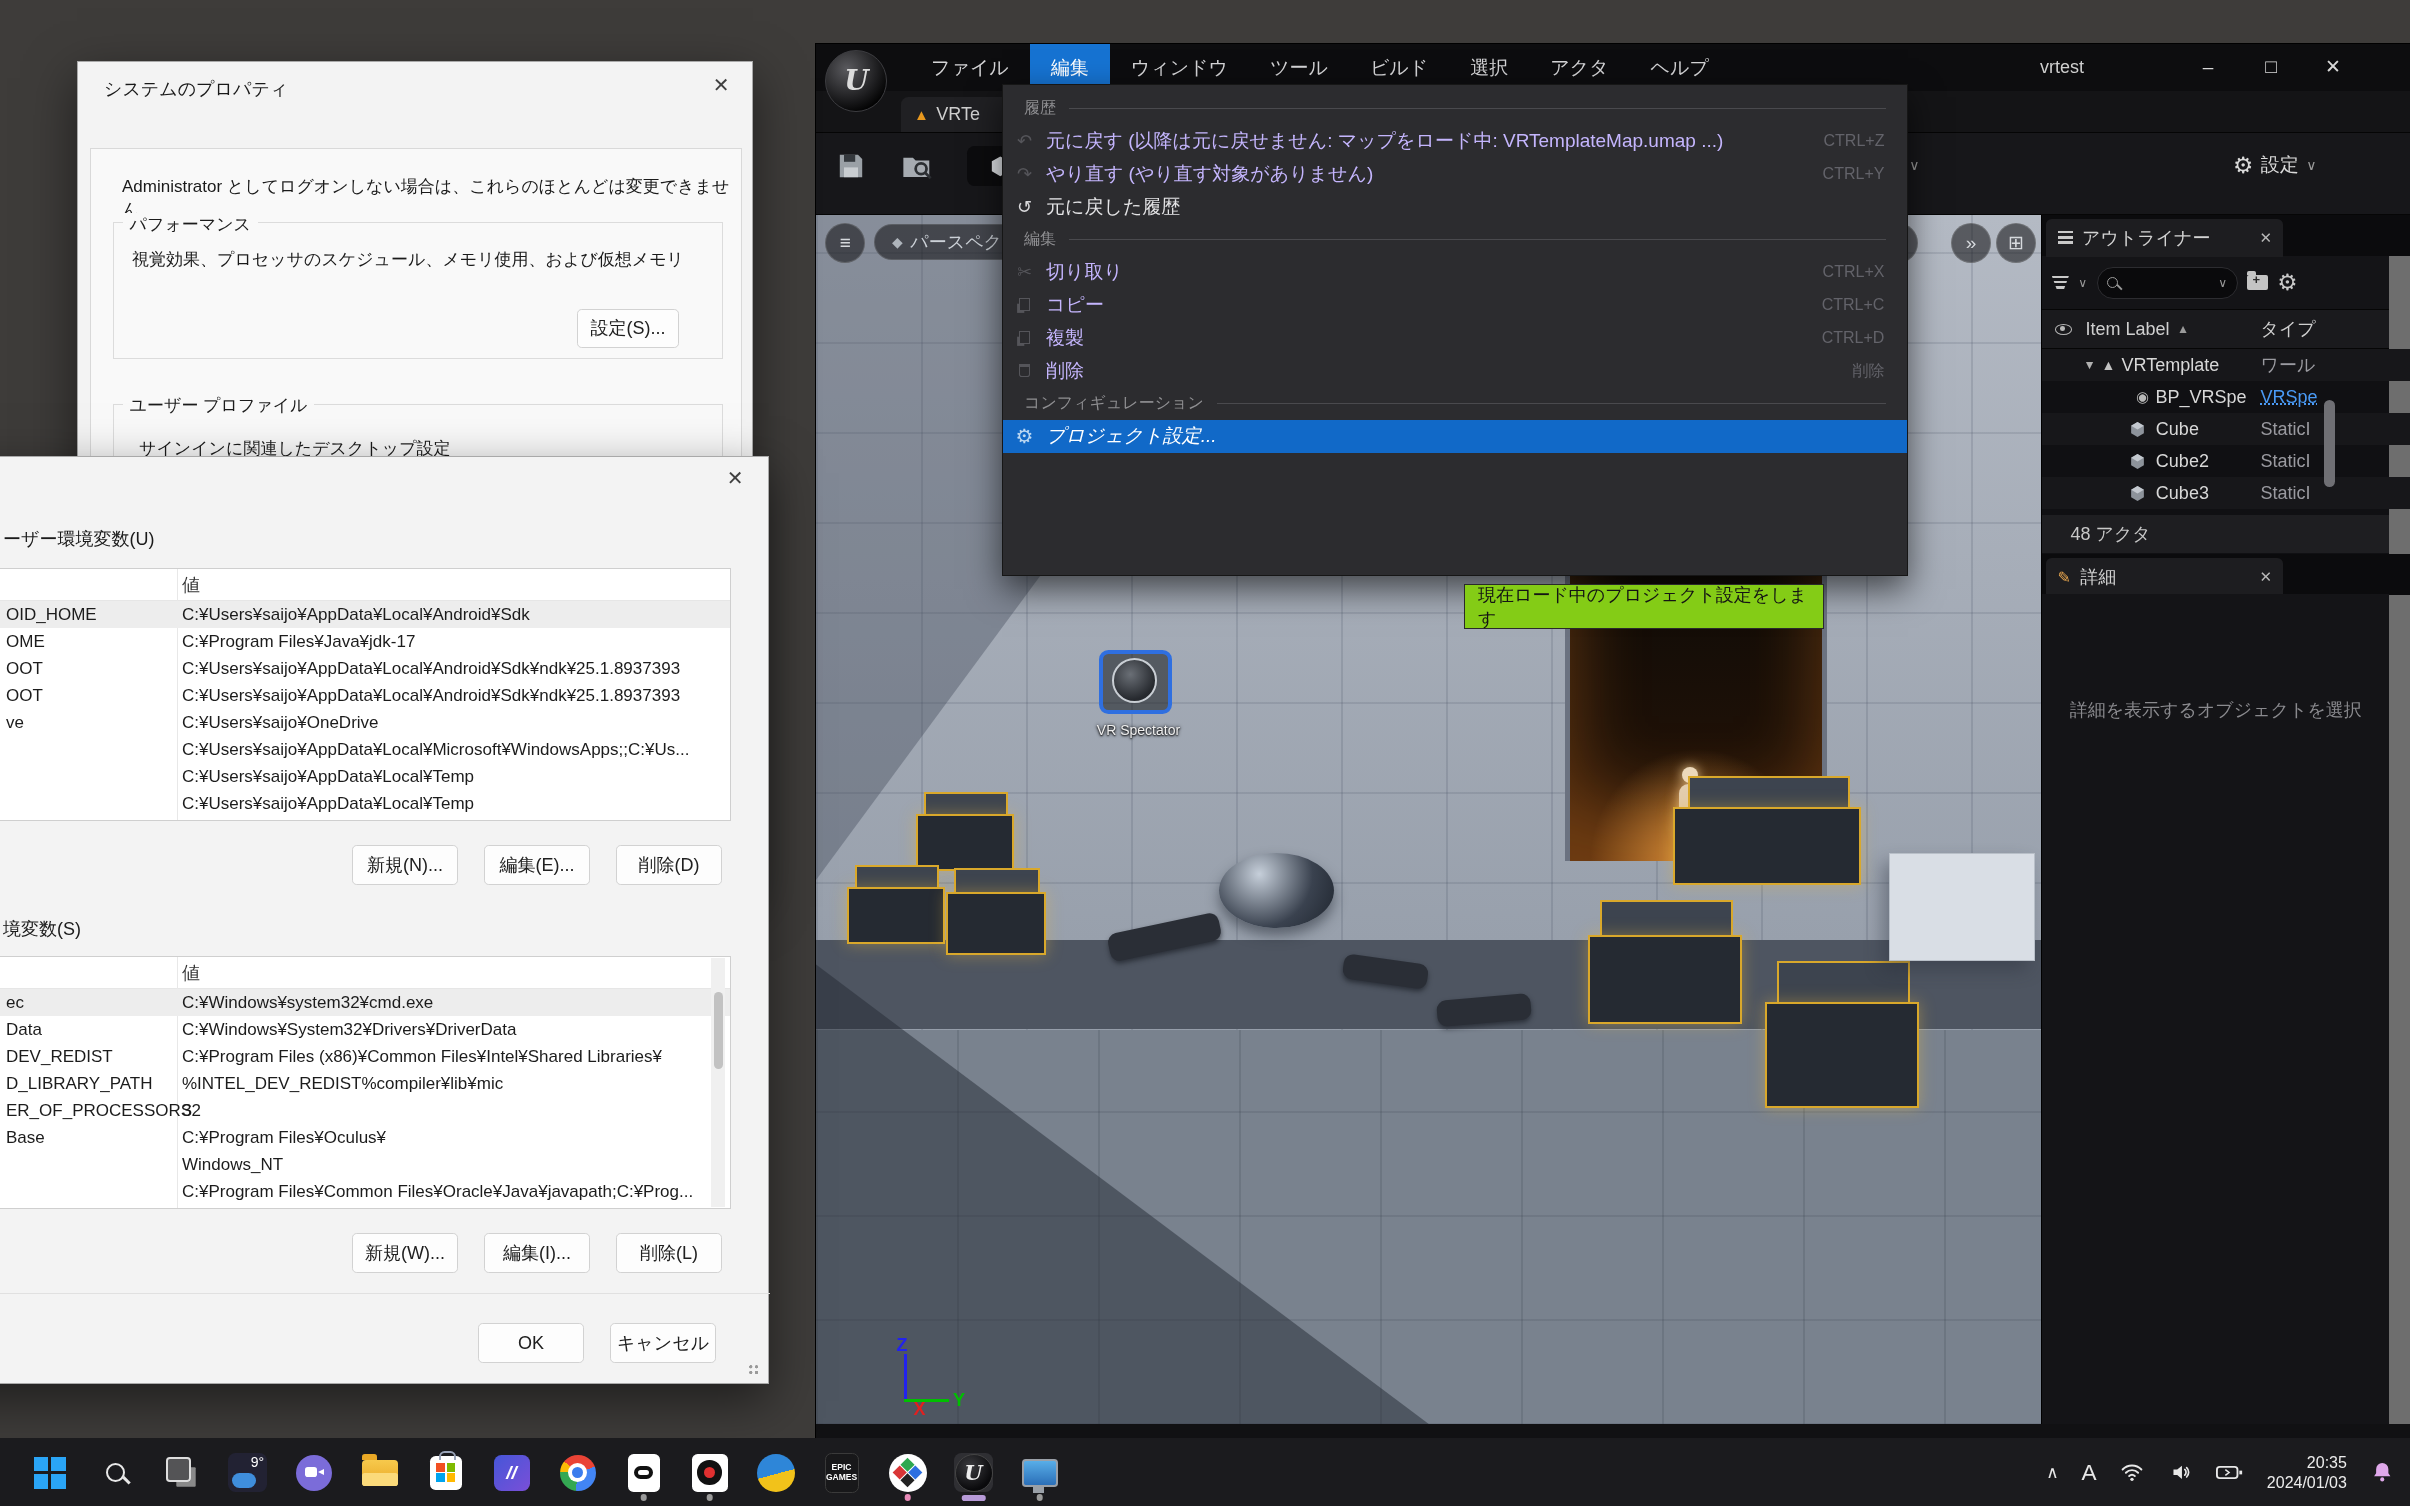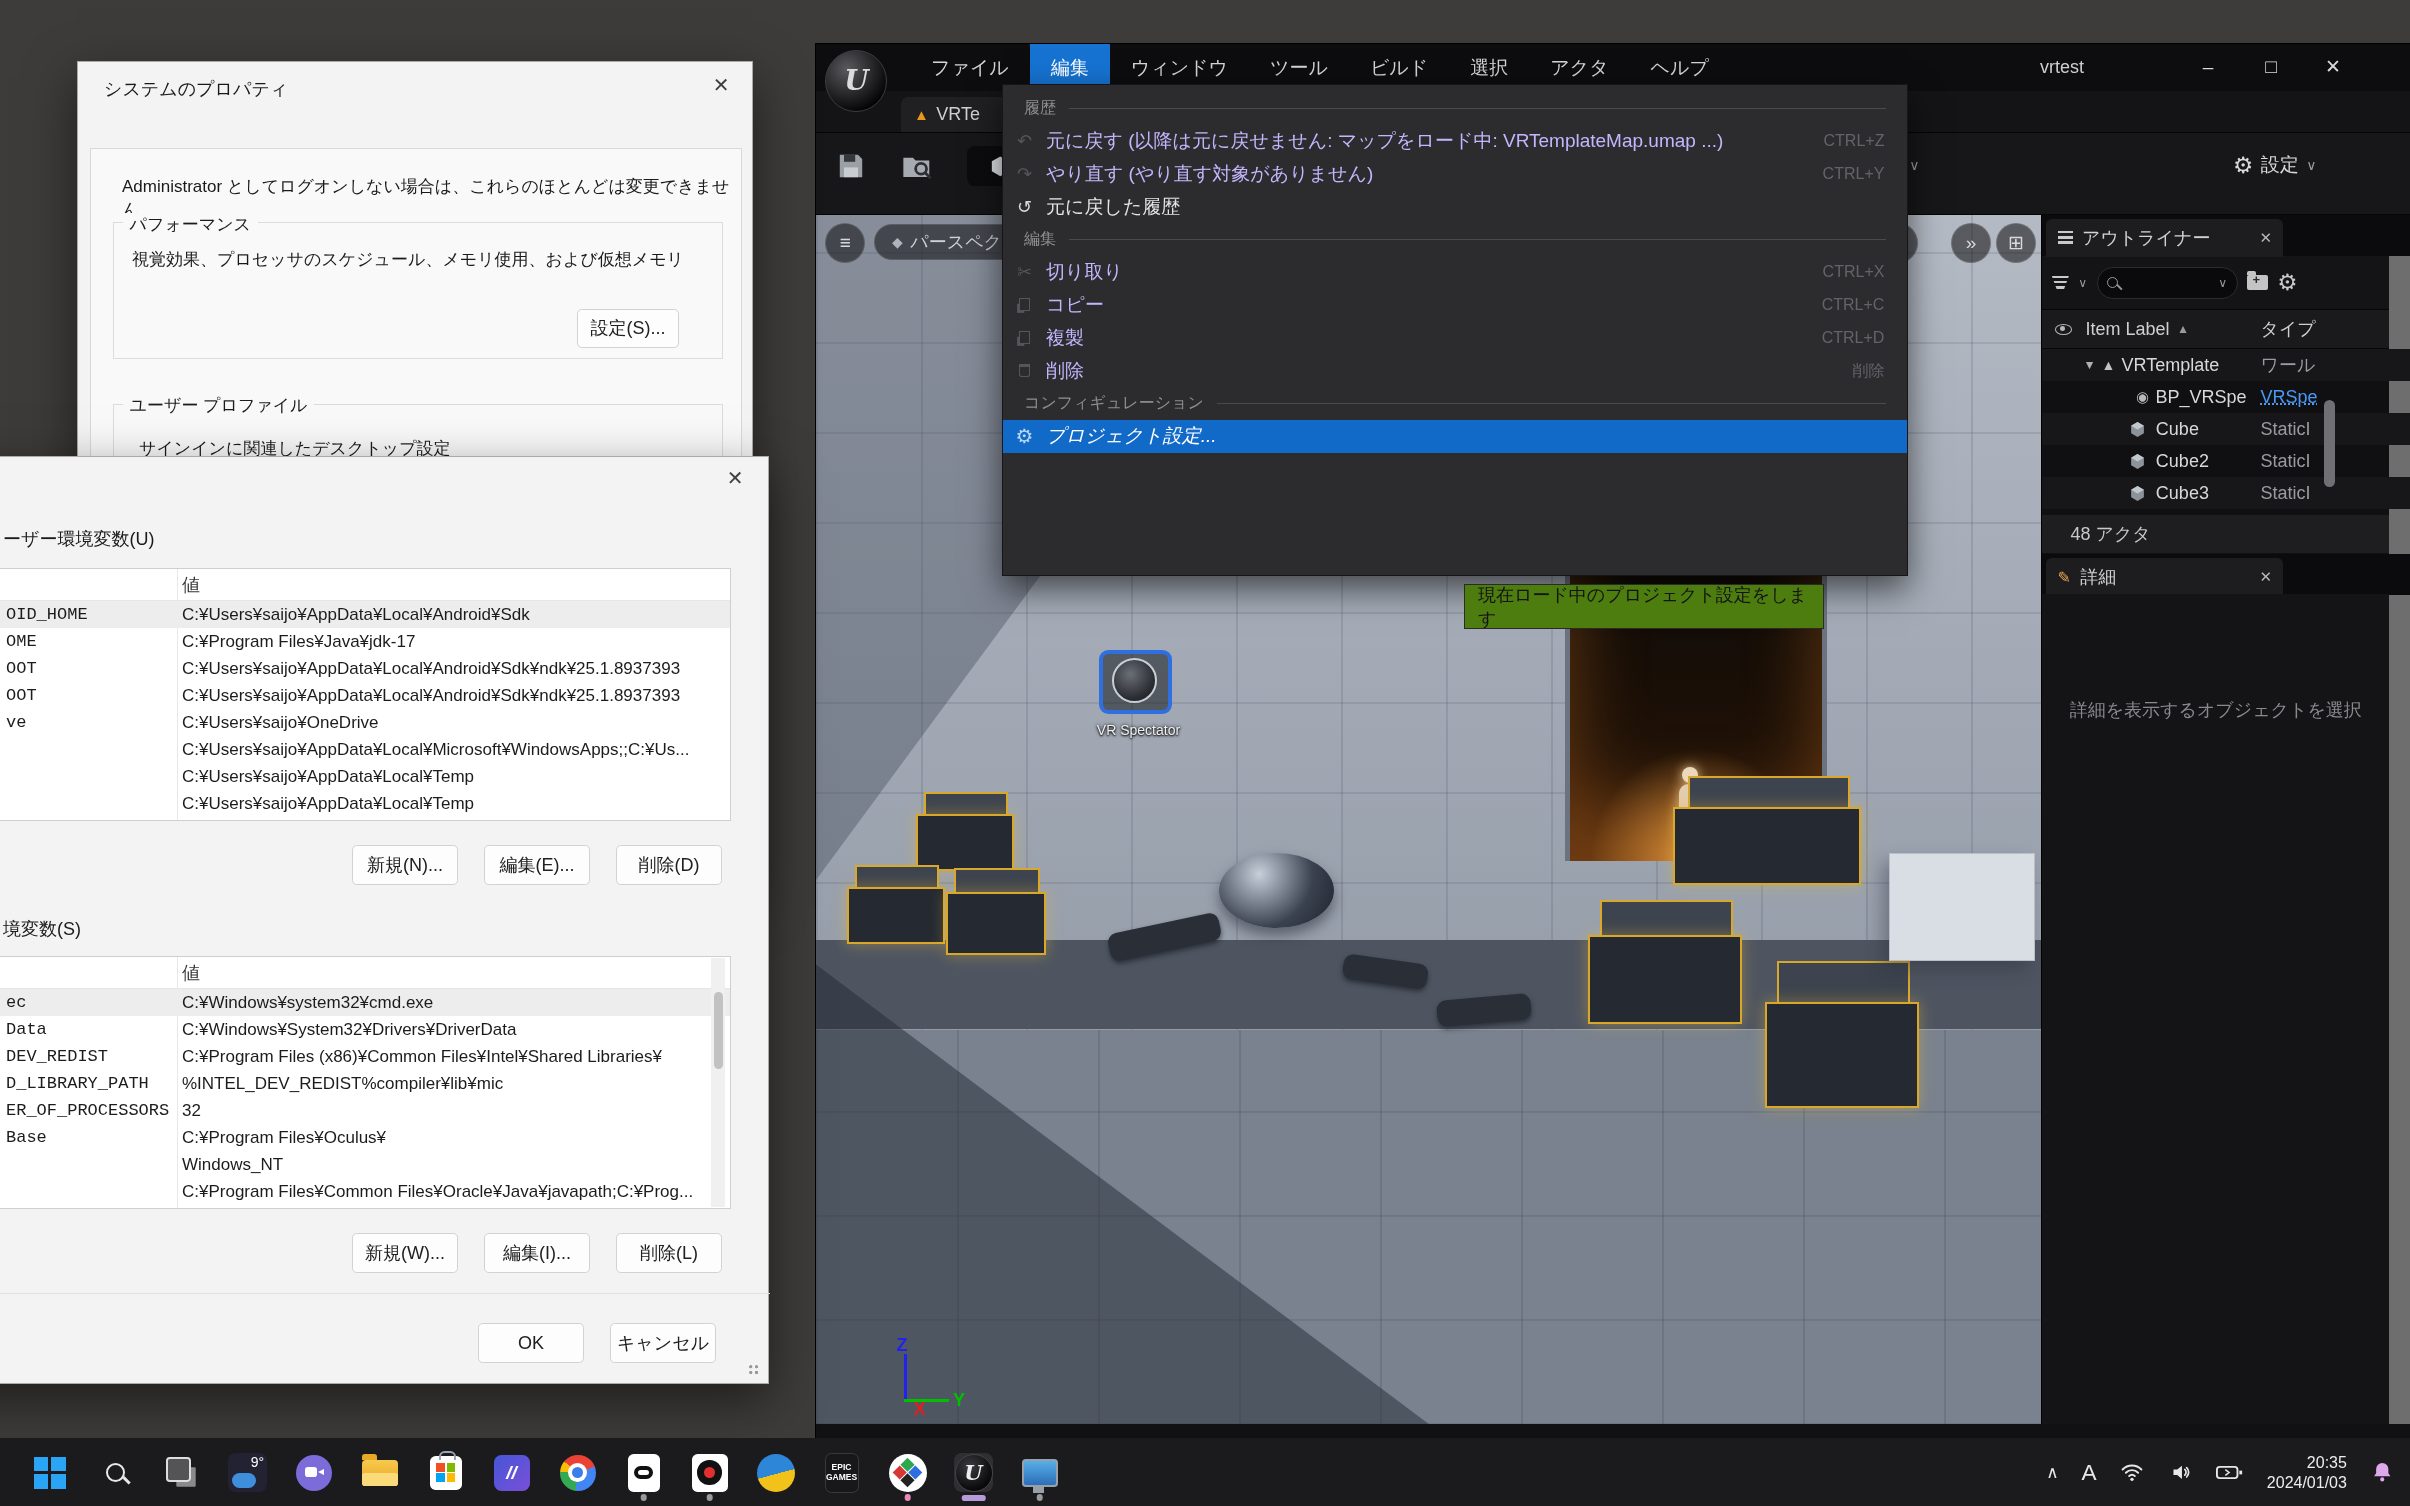--- a/index.html
+++ b/index.html
@@ -13,21 +13,21 @@
   .dlg-close { position:absolute; font-size:20px; color:#404040; cursor:default; }
   .tab { display:inline-block; padding:4.7px 12.2px; font-size:17px; color:#1c1c1c; background:#ececec; border:0.9px solid #d7d7d7; border-bottom:none; margin-right:1.9px; }
   .tab.active { background:#f9f9f9; position:relative; top:-2.8px; padding-bottom:7.5px; }
   .groupbox { position:absolute; border:0.9px solid #dcdcdc; }
   .legend { position:absolute; background:#f9f9f9; padding:0 6.6px; font-size:17px; color:#1c1c1c; }
   .wbtn { position:absolute; width:106px; height:40px; background:#fdfdfd; border:0.9px solid #d2d2d2; border-radius:4.7px; font-size:18px; color:#202020; text-align:center; line-height:39px; }
   .etable { position:absolute; background:#ffffff; border:0.9px solid #cfcfcf; overflow:hidden; }
   .etable .vline { position:absolute; left:197px; top:0; bottom:0; width:0.9px; background:#e8e8e8; }
   .ehead { height:32px; line-height:32px; border-bottom:0.9px solid #e6e6e6; font-size:18px; color:#333; }
   .erow { height:27px; line-height:27px; font-size:17px; color:#1c1c1c; white-space:nowrap; position:relative; }
-  .erow .n { position:absolute; left:26px;font-family:Liberation Mono, monospace; }
+  .erow .n { position:absolute; left:26px; }
   .erow .v { position:absolute; left:202px; }
   .erow.sel { background:#ededed; }
   .vscroll { position:absolute; right:4.7px; top:0.9px; bottom:0.9px; width:14px; background:#f0f0f0; }
   .vscroll .thumb { position:absolute; left:2.8px; width:8.5px; border-radius:4.7px; background:#c2c2c2; }
   .grip { position:absolute; right:7.5px; bottom:5.6px; width:13px; height:13px;
           background:radial-gradient(circle at 2.8px 2.8px,#9a9a9a 1.4px,transparent 1.9px),
                      radial-gradient(circle at 8.5px 8.5px,#9a9a9a 1.4px,transparent 1.9px),
                      radial-gradient(circle at 8.5px 2.8px,#9a9a9a 1.4px,transparent 1.9px),
                      radial-gradient(circle at 2.8px 8.5px,#9a9a9a 1.4px,transparent 1.9px); }
 
@@ -129,21 +129,21 @@
   .mi.dis .ic { color:#55555a; }
   .mi.hl { background:#1169c8; }
   .mi.hl .lb { color:#fff;font-style:italic; }
   .icon-sq { display:inline-block; width:10.4px; height:12.2px; border:1.9px solid currentColor; box-shadow:-3.8px 3.8px 0 -1.9px currentColor; }
   .icon-trash { display:inline-block; width:11.3px; height:12.2px; border:1.9px solid currentColor; border-top:3.8px solid currentColor; border-radius:0 0 2.8px 2.8px; }
   .icon-sliders { display:inline-block; width:14px; height:14px;
       background:repeating-linear-gradient(90deg, currentColor 0 2.4px, transparent 2.4px 6.1px); }
   .icon-plug { display:inline-block; width:10.4px; height:11.3px; border:1.9px solid currentColor; border-radius:1.9px; position:relative; }
   .icon-plug::after { content:""; position:absolute; left:1.9px; top:-5.6px; width:1.9px; height:3.8px; background:currentColor; box-shadow:2.8px 0 0 currentColor; }
 
-  .ue-tooltip { position:absolute; left:648px; top:540px; width:360px; height:45px; background:#4d7c0f; border:1.9px solid #2a2a2a; z-index:45;
+  .ue-tooltip { position:absolute; left:648px; top:540px; width:360px; height:45px; background:#84cc16; border:1.9px solid #2a2a2a; z-index:45;
                 display:flex; align-items:center; padding-left:13px; font-size:18px; color:#141414; }
   .ue-bottombar { height:14px; background:#111113; }
 
   
   .taskbar { position:absolute; left:0; top:1438px; width:2411px; height:69px; background:#1b1b1e; z-index:100; display:flex; align-items:center; }
   .tb-icons { display:flex; align-items:center; gap:27px; padding-left:30px; }
   .tbi { position:relative; width:39px; height:39px; display:flex; align-items:center; justify-content:center; }
   .tbi .dot { position:absolute; left:50%; transform:translateX(-50%); bottom:-8.5px; width:6.6px; height:6.6px; border-radius:3.8px; background:#9a9a9a; }
   .tbi .dot.pink { background:#e88ab8; }
   .tbi.active { background:#2f2f33; border-radius:7.5px; }

